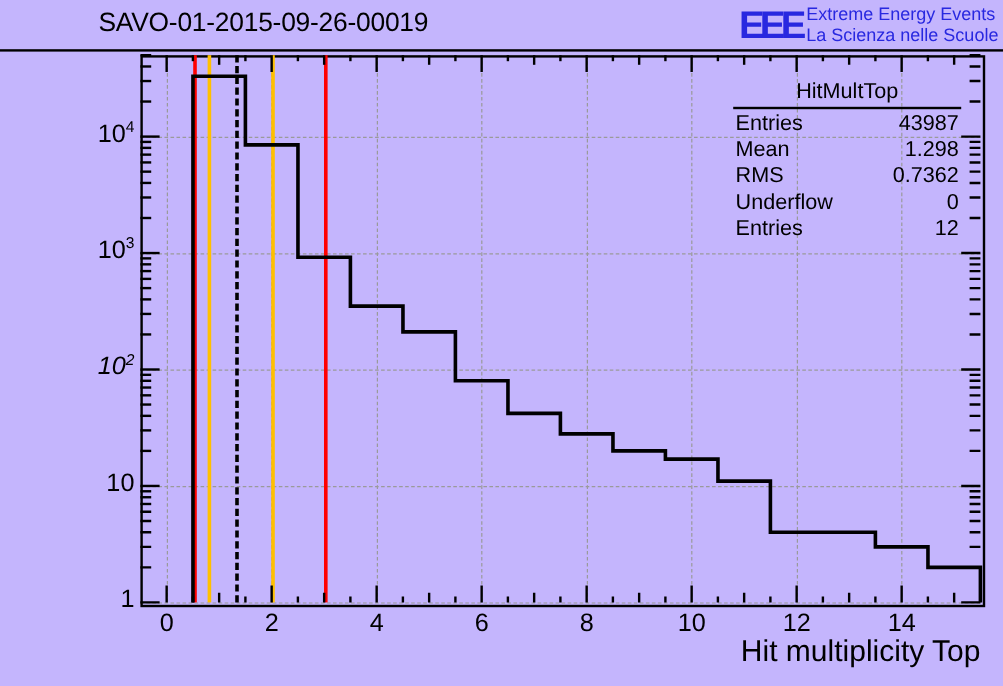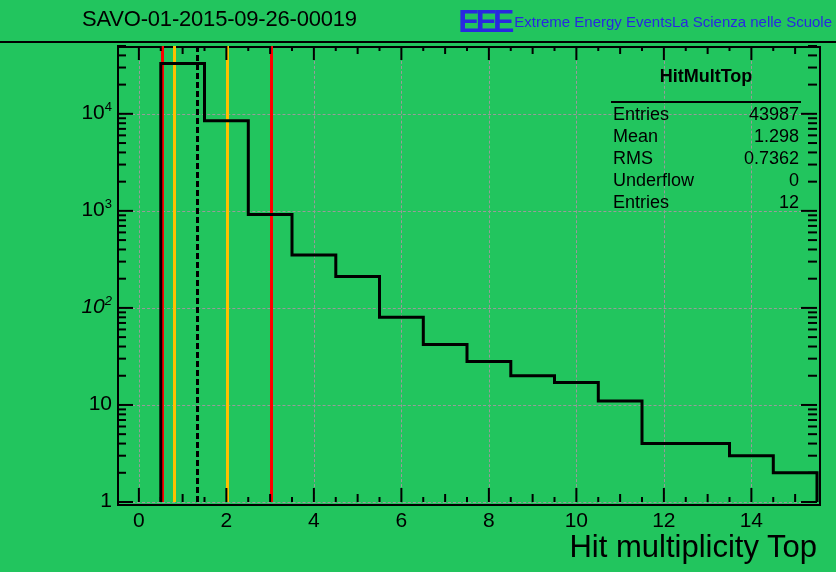--- a/index.html
+++ b/index.html
@@ -4,21 +4,21 @@
 <style>
   html, body {
     margin: 0;
     padding: 0;
     background: #ffffff;
   }
   #root {
     position: relative;
     width: 836px;
     height: 572px;
-    background: #22c55e;
+    background: #c4b5fd;
     font-family: "Liberation Sans", sans-serif;
     overflow: hidden;
   }
   
   #chart-title {
     position: absolute;
     left: 82px;
     top: 6px;
     font-size: 22px;
     color: #000000;
@@ -42,21 +42,21 @@
     font-size: 32px;
     line-height: 34px;
     font-weight: bold;
     color: #2828e0;
     font-family: "Liberation Sans", sans-serif;
     letter-spacing: -4px;
     margin-right: -2px;
   }
   #eee-logo-text {
     display: flex;
-    flex-direction: row;
+    flex-direction: column;
     justify-content: center;
     color: #2828e0;
     font-size: 15px;
     line-height: 17px;
     white-space: nowrap;
   }
   #header-rule {
     position: absolute;
     left: 0px;
     top: 41px;
@@ -130,42 +130,41 @@
     position: absolute;
     font-size: 21px;
     color: #000;
     transform: translateX(-50%);
     white-space: nowrap;
   }
   #x-axis-title {
     position: absolute;
     right: 19px;
     top: 529px;
-    font-size: 31px;
+    font-size: 25px;
     color: #000;
     white-space: nowrap;
     margin-left: 20px;
   }
   
   #stats-box {
     position: absolute;
     left: 611px;
     top: 66px;
     width: 190px;
     background: transparent;
     font-size: 18px;
     color: #000;
     z-index: 6;
   }
   #stats-title {
     text-align: center;
-    padding-bottom: 14px;
+    padding-bottom: 2px;
     border-bottom: 2px solid #000;
     font-size: 18px;
-    font-weight: bold;
   }
   .stats-row {
     display: flex;
     justify-content: space-between;
     line-height: 22px;
     padding: 0 2px;
   }
   .stats-row .k { text-align: left; }
   .stats-row .v { text-align: left; }
   

